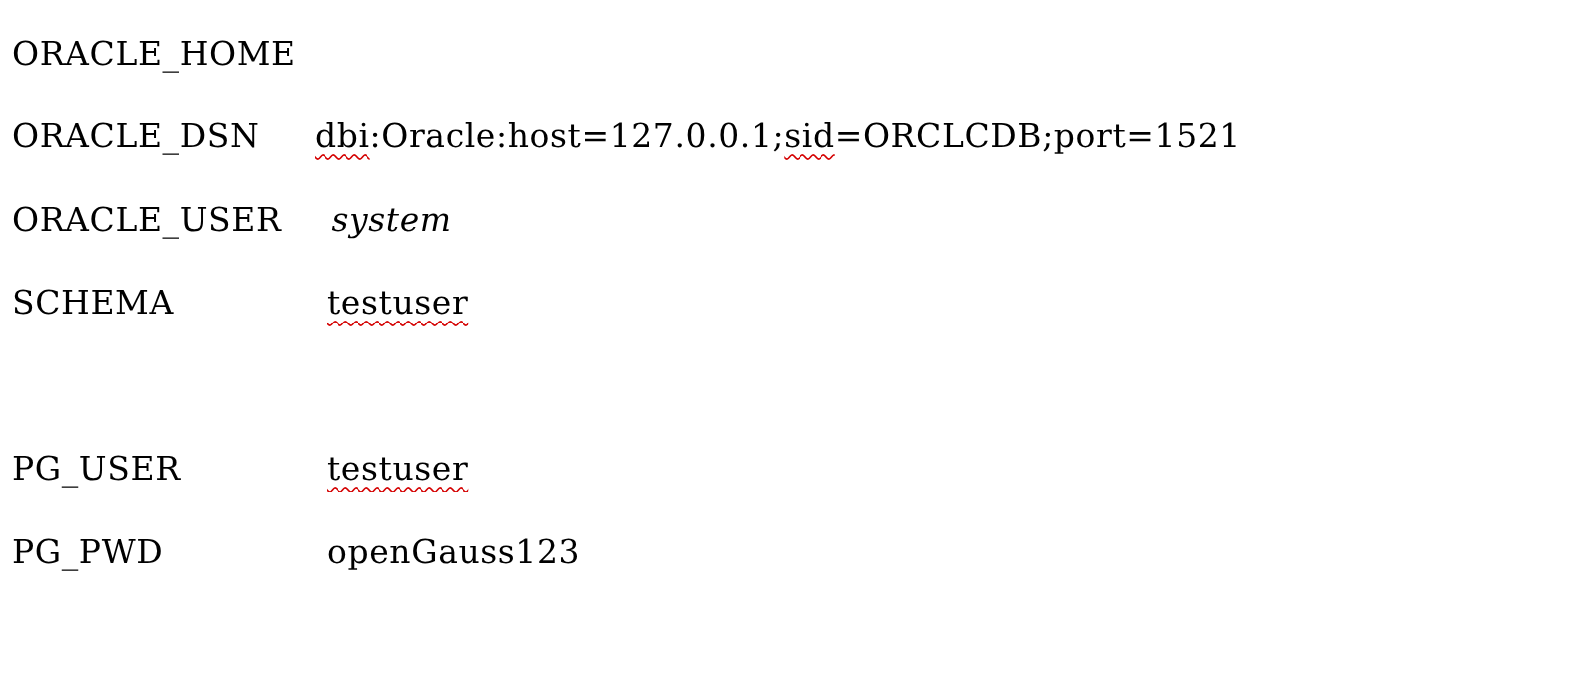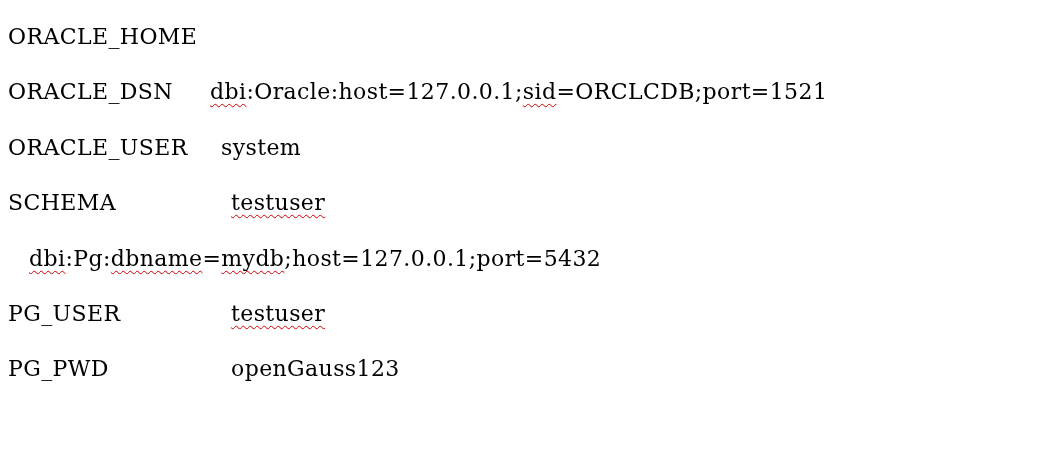--- a/index.html
+++ b/index.html
@@ -26,22 +26,22 @@
     line-height: 55.4px;
     white-space: nowrap;
   }
   .key {
     flex: 0 0 auto;
     width: 202px;
   }
   .value {
     flex: 0 0 auto;
   }
-  .ind-sm { margin-left: 21px; }
-  .ind-md { margin-left: 11px; }
+  .ind-sm { margin-left: 8px; }
+  .ind-md { margin-left: 11px; font-style: italic; }
   .ind-lg { margin-left: 20px; }
   .misspelled {
     text-decoration-line: underline;
     text-decoration-style: wavy;
     text-decoration-color: var(--squiggle-color, #d40000);
     text-decoration-thickness: 1px;
     text-underline-offset: 4px;
     text-decoration-skip-ink: none;
   }
 </style>
@@ -64,21 +64,20 @@
     <span class="value ind-md"><span class="seg">system</span></span>
   </div>
 
 
   <div class="row">
     <span class="key">SCHEMA</span>
     <span class="value ind-sm"><span class="seg misspelled">testuser</span></span>
   </div>
 
   <div class="row">
-    <span class="value ind-sm"><span class="seg misspelled">dbi</span><span class="seg">:Pg:</span><span class="seg misspelled">dbname</span><span class="seg">=</span><span class="seg misspelled">mydb</span><span class="seg">;host=127.0.0.1;port=5432</span></span>
   </div>
 
   <div class="row">
     <span class="key">PG_USER</span>
     <span class="value ind-sm"><span class="seg misspelled">testuser</span></span>
   </div>
 
   <div class="row">
     <span class="key">PG_PWD</span>
     <span class="value ind-sm"><span class="seg">openGauss123</span></span>

